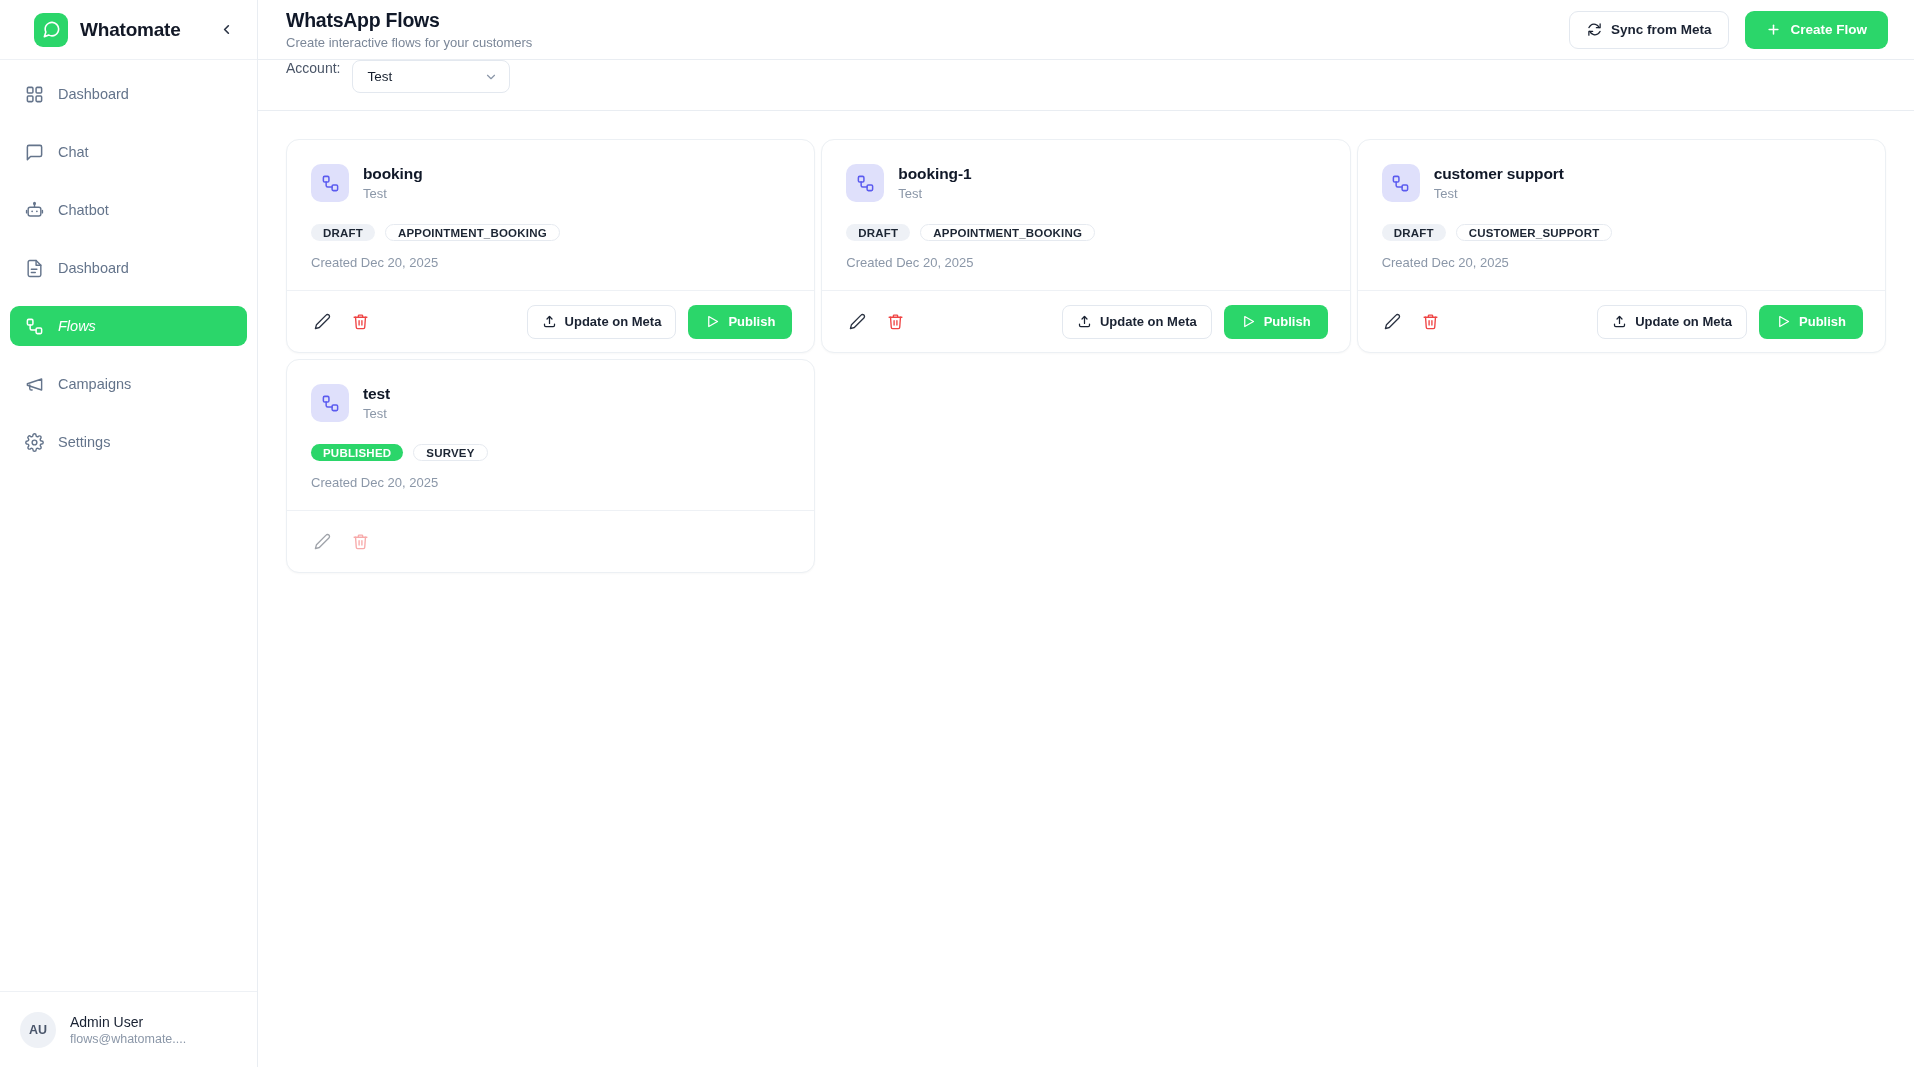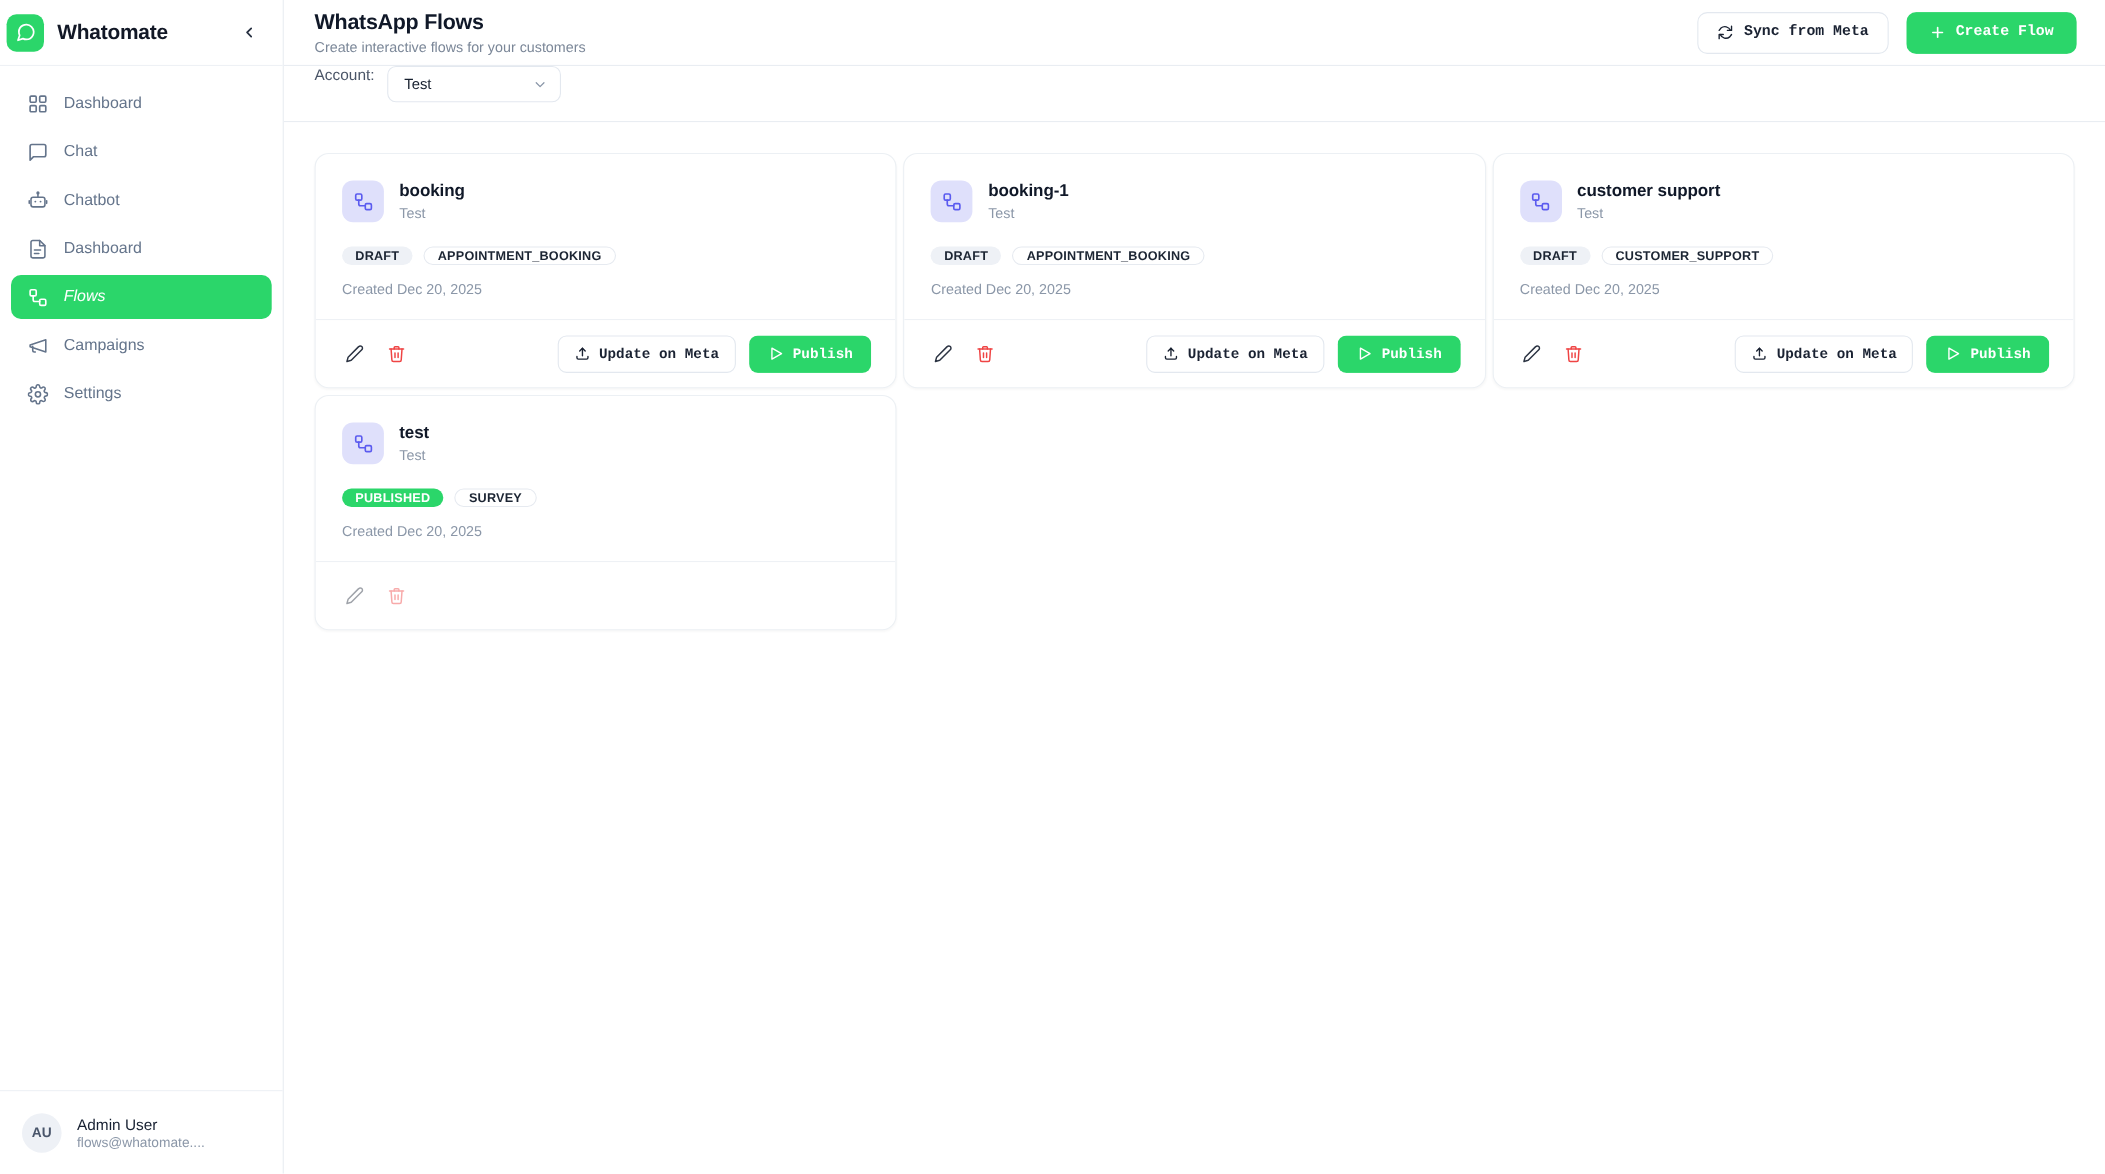--- a/index.html
+++ b/index.html
@@ -15,38 +15,38 @@
   
   .sidebar {
     width: 258px; height: 1067px; flex: 0 0 258px;
     background: #ffffff;
     border-right: 1px solid #e9edf2;
     display: flex; flex-direction: column;
     position: relative;
   }
   .sidebar-head {
     height: 60px; display: flex; align-items: center;
-    padding: 0 18px 0 6px; gap: 12px;
+    padding: 0 18px 0 34px; gap: 12px;
     border-bottom: 1px solid #eef1f5;
   }
   .logo-mark {
     width: 34px; height: 34px; border-radius: 9px;
     background: #2bd66a;
     display: flex; align-items: center; justify-content: center;
     flex: 0 0 34px;
   }
   .brand-name {
     font-size: 19px; font-weight: bold; color: #121826;
     letter-spacing: -0.2px; flex: 1;
   }
   .collapse-btn {
     width: 26px; height: 26px; display: flex; align-items: center;
     justify-content: center; color: #2a3344; cursor: pointer;
   }
-  .nav { padding: 14px 10px 0 10px; display: flex; flex-direction: column; gap: 4px; }
+  .nav { padding: 14px 10px 0 10px; display: flex; flex-direction: column; gap: 18px; }
   .nav-item {
     display: flex; align-items: center; gap: 14px;
     height: 40px; padding: 0 14px; border-radius: 9px;
     color: #64748b; font-size: 14.5px; cursor: pointer;
     user-select: none;
   }
   .nav-item .nav-ico { width: 20px; height: 20px; display:flex; align-items:center; justify-content:center; flex:0 0 20px; }
   .nav-item.active { background: #2bd66a; color: #ffffff; font-style: italic; }
   .nav-item.active .nav-ico { color: #ffffff; }
 
@@ -73,21 +73,21 @@
     display: flex; align-items: center;
     padding: 0 26px 0 28px; gap: 16px;
   }
   .page-titles { display: flex; flex-direction: column; gap: 3px; flex: 1; }
   .page-title { font-size: 19.5px; font-weight: bold; color: #101828; letter-spacing: -0.25px; }
   .page-sub { font-size: 13px; color: #7b8798; }
   .btn {
     display: inline-flex; align-items: center; 
     gap: 9px; height: 38px; border-radius: 9px;
     font-size: 13.5px; font-weight: bold; cursor: pointer;
-    white-space: nowrap; border: 1px solid transparent; font-family: Liberation Mono, monospace;
+    white-space: nowrap; border: 1px solid transparent;
   }
   .btn-outline { background: #fff; border-color: #e3e8ef; color: #1a2232; padding: 0 17px; }
   .btn-primary { background: #2bd66a; color: #fff; padding: 0 20px; }
 
   .filterbar {
     height: 51px; flex: 0 0 51px;
     border-bottom: 1px solid #e9edf2;
     display: flex; gap: 12px;
     padding: 0 28px;
   }

